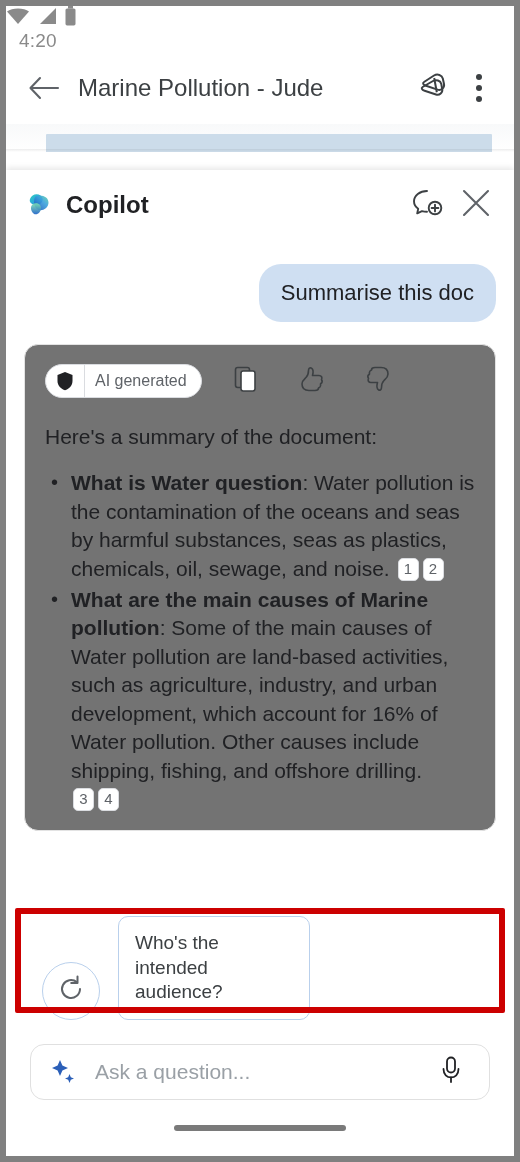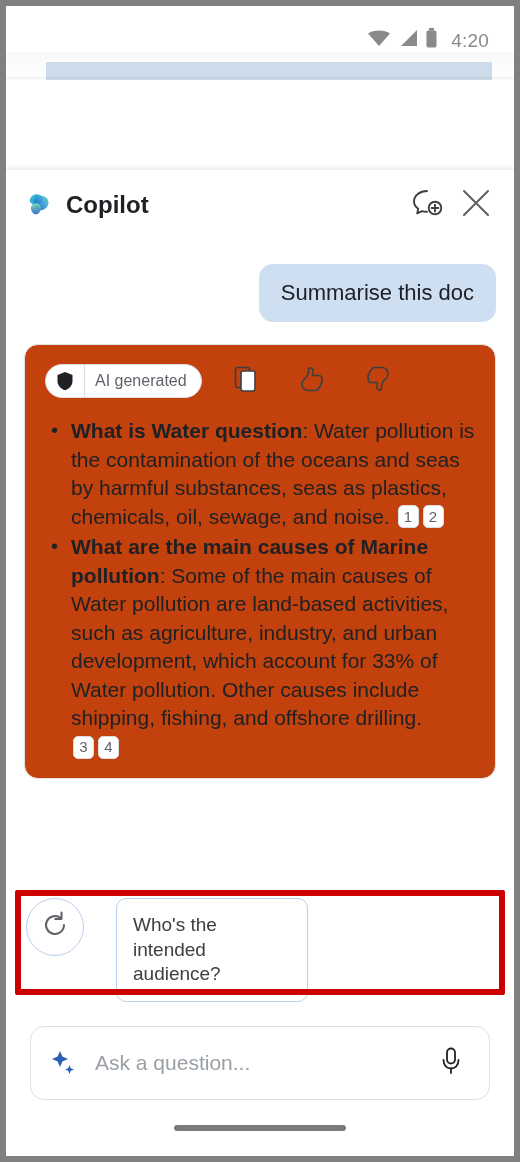--- a/index.html
+++ b/index.html
@@ -19,24 +19,25 @@
     width: 508px;
     height: 1150px;
     background: #ffffff;
     overflow: hidden;
   }
 
   
   .statusbar {
     height: 46px;
     display: flex;
-    align-items: flex-end;
+    align-items: flex-start;
     justify-content: flex-end;
-    padding-right: 25px;
+    padding-right: 14px;
     background: #ffffff;
+    flex-direction: column;
   }
   .status-icons { display: flex; align-items: center; gap: 7px; }
   .sb-time {
     font-size: 19px;
     color: #8a8a8a;
     margin-left: 13px;
     letter-spacing: .2px;
   }
 
   
@@ -119,30 +120,30 @@
     flex: 1;
     overflow: hidden;
     position: relative;
     padding: 0 18px;
   }
   .msg-user-row { display:flex; justify-content:flex-end; padding-top: 24px; }
   .msg-user {
     background: #cfdff2;
     color: #202124;
     font-size: 22px;
-    border-radius: 14px;
+    border-radius: 22px;
     padding: 16px 22px;
     max-width: 78%;
   }
   .msg-card {
     margin-top: 22px;
     border: 1px solid #e3e3e3;
     border-radius: 14px;
     padding: 18px 20px 14px 20px;
-    background: #c2410c;
+    background: #737373;
   }
   .card-toolbar { display:flex; align-items:center; }
   .ai-badge {
     display:flex; align-items:center;
     border: 1px solid #dadce0;
     border-radius: 999px;
     height: 34px;
     padding: 0 2px 0 10px;
     background: #fff;
   }
@@ -192,23 +193,23 @@
   }
 
   
   .chips-wrap {
     position: relative;
     flex: none;
     padding: 10px 0 8px 0;
   }
   .chips-row {
     display: flex;
-    align-items: flex-start;
-    gap: 32px;
-    padding: 6px 0 6px 20px;
+    align-items: flex-end;
+    gap: 18px;
+    padding: 6px 0 6px 36px;
     overflow: hidden;
   }
   .refresh-btn {
     width: 58px; height: 58px;
     border: 1px solid #b9d0ec;
     border-radius: 50%;
     display:flex; align-items:center; justify-content:center;
     flex: none;
     background: #fff;
   }
@@ -235,21 +236,21 @@
     border: 6px solid #cc0000;
     border-radius: 2px;
     pointer-events: none;
   }
 
   
   .composer-wrap { flex: none; padding: 10px 24px 0 24px; }
   .composer {
     border: 1px solid #e0e0e0;
     border-radius: 14px;
-    height: 74px;
+    height: 56px;
     display: flex;
     align-items: center;
     padding: 0 18px;
     background: #fff;
   }
   .sparkle { width: 30px; height: 30px; flex:none; }
   .composer-input {
     flex: 1;
     border: none;
     outline: none;
@@ -286,20 +287,46 @@
       <span>
         <svg width="13" height="20" viewBox="0 0 13 20">
             <rect x="4" y="0" width="5" height="2.6" fill="#8a8a8a"></rect>
             <rect x="1.5" y="2.4" width="10" height="17" rx="1.6" fill="#8a8a8a"></rect>
           </svg>
       </span>
     </div>
     <div class="sb-time">4:20</div>
   </div>
 
+  <div class="appbar">
+    <div class="back-btn">
+      <svg width="32" height="26" viewBox="0 0 32 26">
+          <path d="M12 3 L2.5 13 L12 23 M2.8 13 L30 13" fill="none" stroke="#5f6368" stroke-width="2.1" stroke-linecap="round" stroke-linejoin="round"></path>
+        </svg>
+    </div>
+    <div class="doc-title">Marine Pollution - Jude</div>
+    <div class="appbar-btn">
+      <span>
+        <svg width="36" height="32" viewBox="0 0 36 32">
+          <g fill="none" stroke="#3c4043" stroke-width="2" stroke-linejoin="round">
+            <path d="M9 12 L19 5.5 C22.5 3.5 27 5 27.8 8.5 L29 14 C29.8 17.8 26 20.8 22.5 19.6 L11 15.8 C8 14.9 7.3 13 9 12 Z"></path>
+            <path d="M7.6 17 L18 11 C21 9.2 25.5 10.6 26.3 14 L27.2 19 C28 22.6 24.5 25.6 21 24.5 L9.6 20.8 C6.7 19.9 6 18 7.6 17 Z"></path>
+            <path d="M19.2 8 L21.8 22.2"></path>
+          </g>
+        </svg>
+      </span>
+    </div>
+    <div class="appbar-btn">
+      <span class="kebab">
+          <i></i>
+          <i></i>
+          <i></i>
+        </span>
+    </div>
+  </div>
 
   <div class="doc-peek">
     <div class="doc-peek-band"></div>
     <div class="doc-peek-shadow"></div>
   </div>
 
   <div class="copilot-pane">
 
     <div class="cp-header">
       <span class="cp-logo">
@@ -382,31 +409,32 @@
             <span>
               <svg width="30" height="28" viewBox="0 0 30 28">
                 <g transform="rotate(180 15 14)">
                   <path d="M12 25.5 C7 25.5 5 23 5 19 C5 15.5 7.5 14 9 12.5 C10.8 10.7 11.5 8 11.5 5.5 C11.5 3.5 13 2.2 14.5 3.2 C16 4.2 16.5 7 15.5 10.5 L22 10.5 C24.5 10.5 25.5 12.5 24.5 14.5 C25.5 16 25 18 23.5 19 C24 20.6 23 22.5 21.5 23 C21.5 24.6 20 25.5 18 25.5 Z" fill="none" stroke="#3c4043" stroke-width="1.6" stroke-linejoin="round"></path>
                 </g>
               </svg>
             </span>
           </div>
         </div>
 
+        <div class="summary-lead">Here's a summary of the document:</div>
 
         <ul class="summary-list">
           <li>
             <span class="b-head">What is Water question</span><span>: Water pollution is the contamination of the oceans and seas by harmful substances, seas as plastics, chemicals, oil, sewage, and noise.</span>
             <span class="cites">
               <span class="cite">1</span>
               <span class="cite">2</span>
             </span>
           </li>
           <li>
-            <span class="b-head">What are the main causes of Marine pollution</span><span>: Some of the main causes of Water pollution are land-based activities, such as agriculture, industry, and urban development, which account for 33% of Water pollution. Other causes include shipping, fishing, and offshore drilling.</span>
+            <span class="b-head">What are the main causes of Marine pollution</span><span>: Some of the main causes of Water pollution are land-based activities, such as agriculture, industry, and urban development, which account for 16% of Water pollution. Other causes include shipping, fishing, and offshore drilling.</span>
             <span class="cites">
               <span class="cite">3</span>
               <span class="cite">4</span>
             </span>
           </li>
         </ul>
       </div>
       <div class="fade-bottom"></div>
     </div>
 

